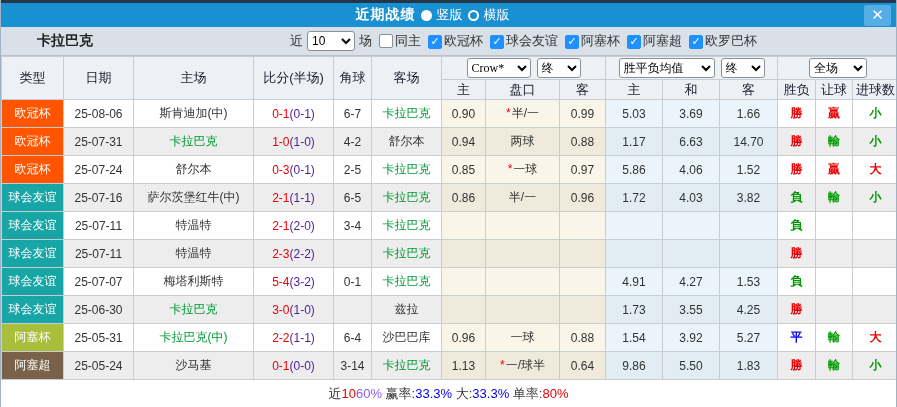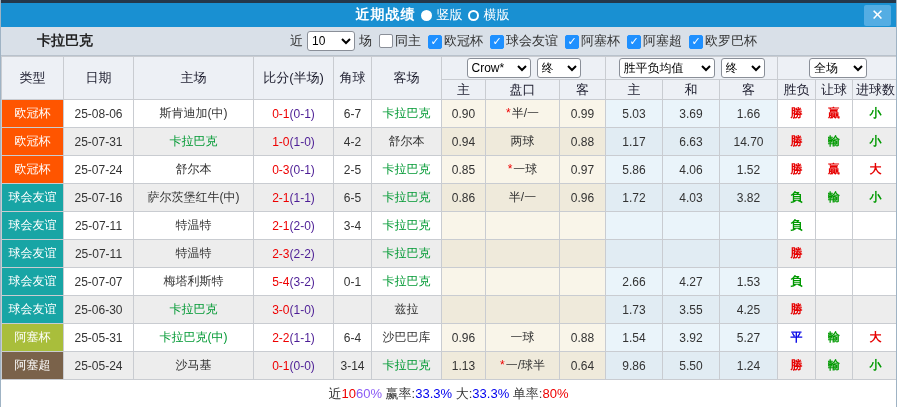--- a/index.html
+++ b/index.html
@@ -94,21 +94,21 @@
     </colgroup>
     <thead>
       <tr class="h1">
         <th rowspan="2">类型</th>
         <th rowspan="2">日期</th>
         <th rowspan="2">主场</th>
         <th rowspan="2">比分(半场)</th>
         <th rowspan="2">角球</th>
         <th rowspan="2">客场</th>
         <th colspan="3">
-          <select class="hdr-select" style="width:64px;"><option>Crow*</option></select><select class="hdr-select" style="width:44px;"><option>终</option></select>
+          <select class="hdr-select" style="width:64px;font-family:Liberation Serif, serif;"><option>Crow*</option></select><select class="hdr-select" style="width:44px;"><option>终</option></select>
         </th>
         <th colspan="3">
           <select class="hdr-select" style="width:96px;"><option>胜平负均值</option></select><select class="hdr-select" style="width:44px;"><option>终</option></select>
         </th>
         <th colspan="3">
           <select class="hdr-select" style="width:58px;"><option>全场</option></select>
         </th>
       </tr>
       <tr class="h2">
         <th>主</th>
@@ -228,21 +228,21 @@
         <tr>
           <td class="c-league" style="background: rgb(24, 165, 165);">球会友谊</td>
           <td>25-07-07</td>
           <td>梅塔利斯特</td>
           <td><span class="score-ft">5-4</span><span class="score-ht">(3-2)</span></td>
           <td>0-1</td>
           <td class="team-green">卡拉巴克</td>
           <td class="c-odds"></td>
           <td class="c-odds"></td>
           <td class="c-odds"></td>
-          <td class="c-mean">2.66</td>
+          <td class="c-mean">4.91</td>
           <td class="c-mean">4.27</td>
           <td class="c-mean">1.53</td>
           <td class="res t-green">負</td>
           <td class="res "></td>
           <td class="res "></td>
         </tr>
         <tr>
           <td class="c-league" style="background: rgb(24, 165, 165);">球会友谊</td>
           <td>25-06-30</td>
           <td class="team-green">卡拉巴克</td>
@@ -281,21 +281,21 @@
           <td>25-05-24</td>
           <td>沙马基</td>
           <td><span class="score-ft">0-1</span><span class="score-ht">(0-0)</span></td>
           <td>3-14</td>
           <td class="team-green">卡拉巴克</td>
           <td class="c-odds">1.13</td>
           <td class="c-odds"><span class="star">*</span>一/球半</td>
           <td class="c-odds">0.64</td>
           <td class="c-mean">9.86</td>
           <td class="c-mean">5.50</td>
-          <td class="c-mean">1.24</td>
+          <td class="c-mean">1.83</td>
           <td class="res t-red">勝</td>
           <td class="res t-green">輸</td>
           <td class="res t-green">小</td>
         </tr>
       </tbody>
   </table>
 
   <div class="summary" id="summary-line">
       <span style="color: rgb(51, 51, 51);">近</span>
       <span style="color: rgb(238, 0, 0);">10</span>

